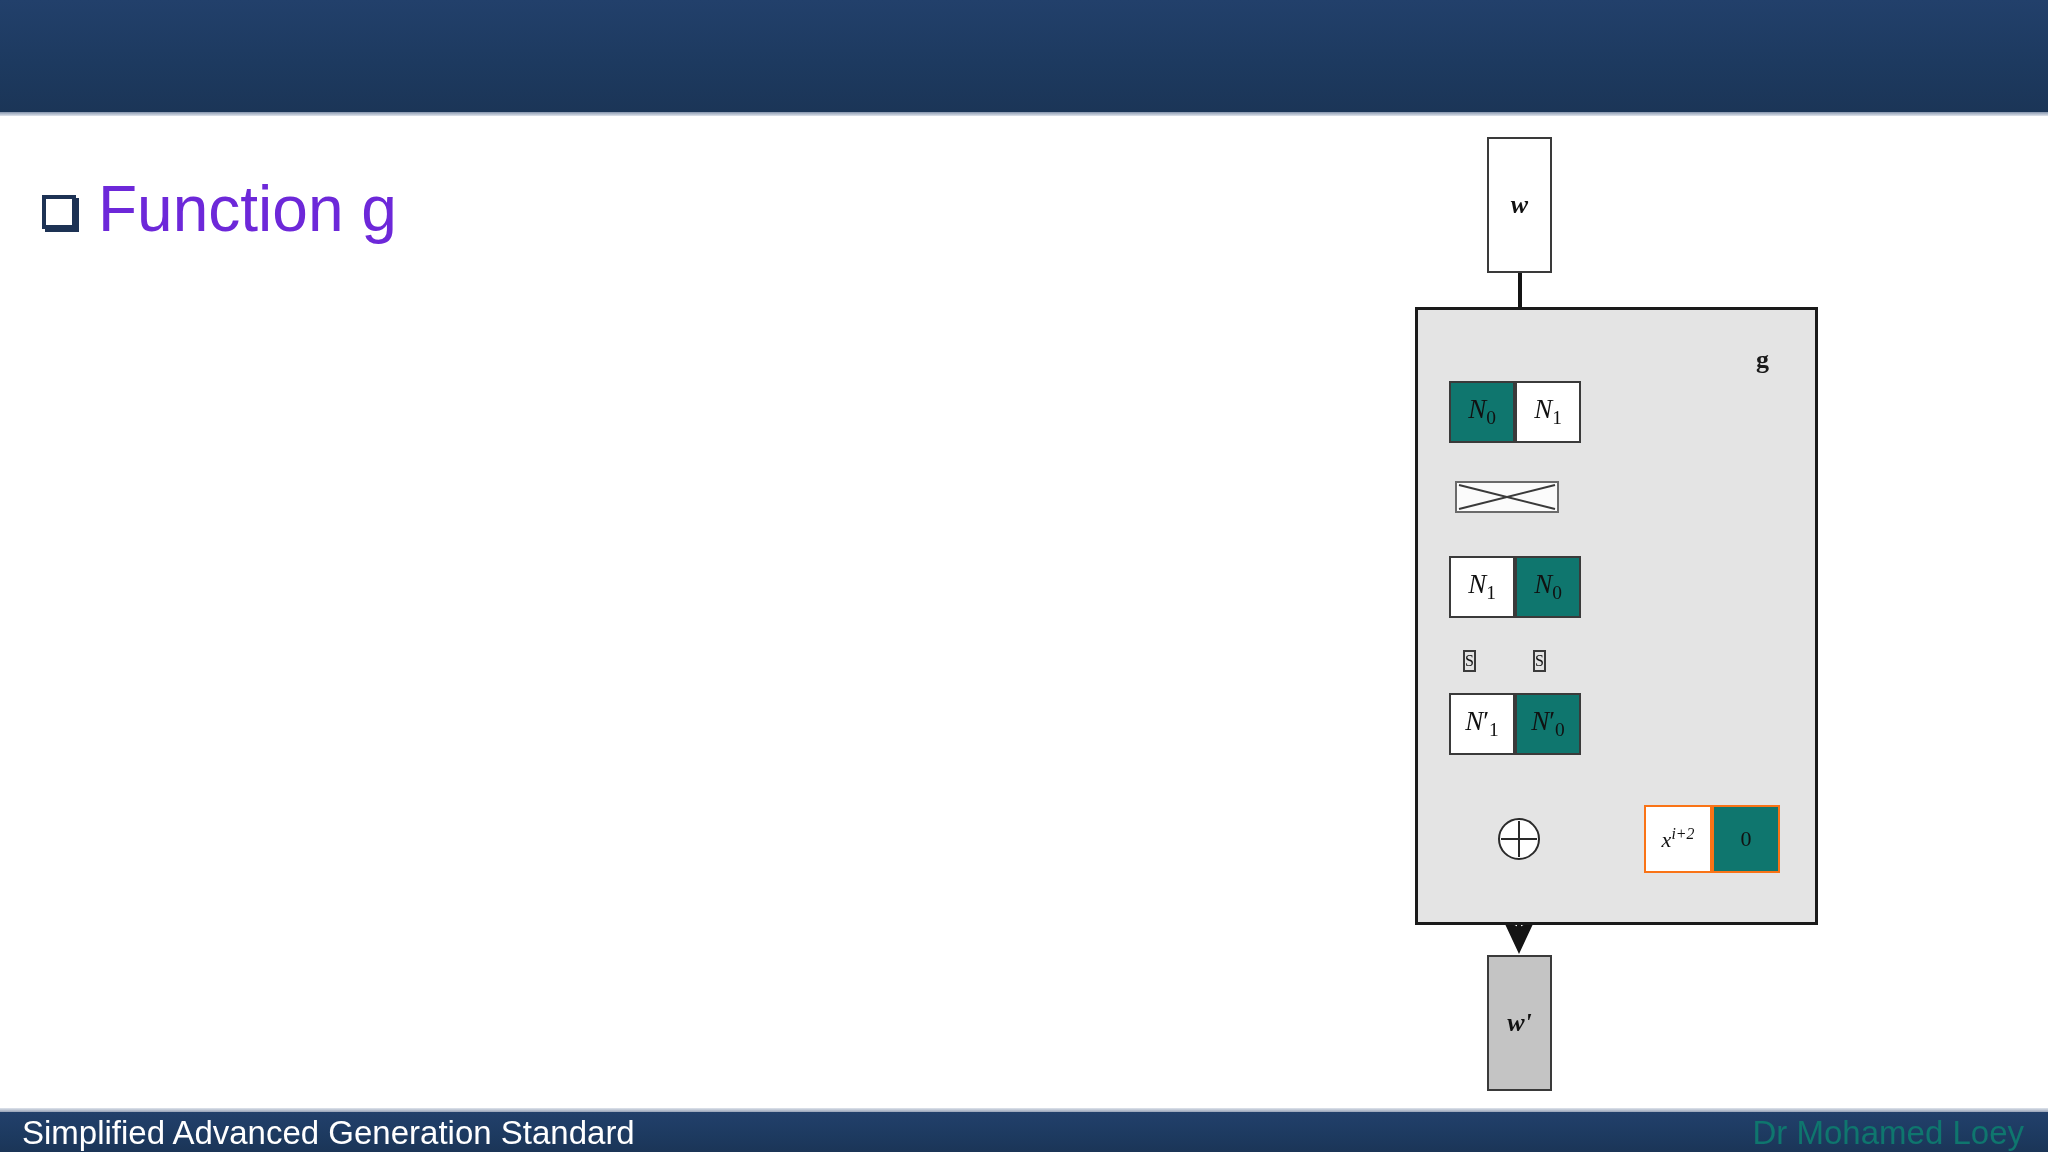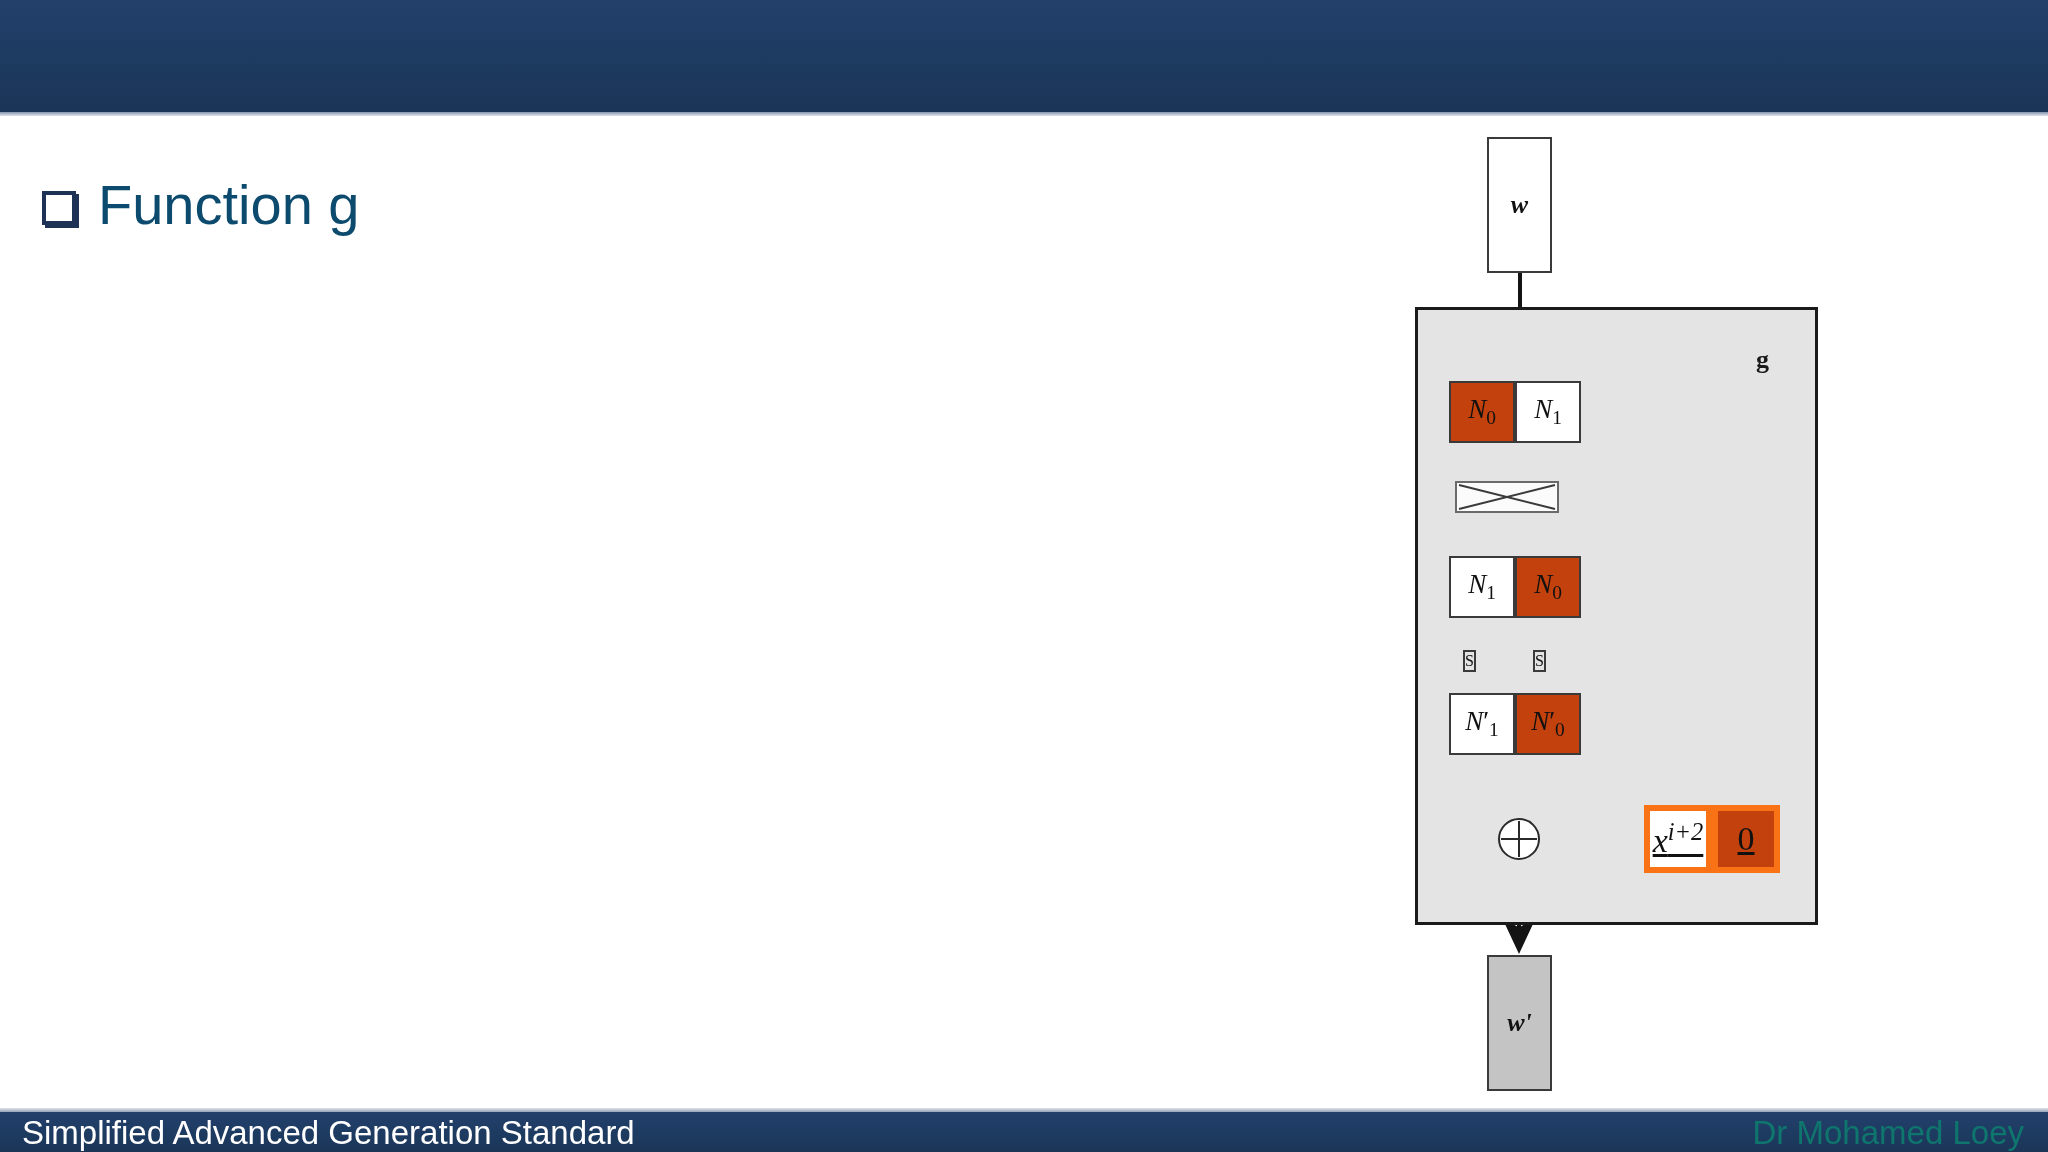--- a/index.html
+++ b/index.html
@@ -53,22 +53,22 @@
   }
   #bullet-square {
     width: 34px; height: 34px;
     border: 4px solid #1d3254;
     box-sizing: border-box;
     box-shadow: 3px 3px 0 0 #1d3254;
     flex: 0 0 auto;
     margin-top: 6px;
   }
   #bullet-text {
-    color: #0c4a6e;
-    font-size: 56px;
+    color: #6d28d9;
+    font-size: 64px;
     font-weight: 400;
     white-space: pre;
     font-family: "Liberation Sans", sans-serif;
   }
 
   
   #footer-bar {
     position: absolute;
     left: 0; top: 1112px;
     width: 2048px; height: 40px;
@@ -110,21 +110,21 @@
     position: absolute;
     box-sizing: border-box;
     border: 2px solid #3a3a3a;
     display: flex;
     align-items: center;
     justify-content: center;
     font-family: "Liberation Serif", serif;
     color: #111111;
   }
   .fill-white { background: #ffffff; }
-  .fill-gray  { background: #c2410c; }
+  .fill-gray  { background: #0f766e; }
   .fill-lgray { background: #c4c4c4; }
 
   #g-container {
     position: absolute;
     left: 1415px; top: 307px;
     width: 403px; height: 618px;
     background: #e4e4e4;
     border: 3px solid #1a1a1a;
     box-sizing: border-box;
   }
@@ -184,29 +184,28 @@
   #sbox-right { left: 1533px; top: 650px; }
 
   
   #rcon {
     position: absolute;
     left: 1644px; top: 805px;
     display: flex;
   }
   .rcell {
     box-sizing: border-box;
-    border: 6px solid #f97316;
+    border: 2px solid #f97316;
     width: 68px; height: 68px;
     display: flex;
     align-items: center;
     justify-content: center;
     font-family: "Liberation Serif", serif;
-    font-size: 34px;
+    font-size: 22px;
     color: #111111;
-    text-decoration: underline;
   }
 
   
   #xor {
     position: absolute;
     left: 1498px; top: 818px;
     width: 42px; height: 42px;
     border: 2px solid #2a2a2a;
     border-radius: 50%;
     background: #ffffff;

